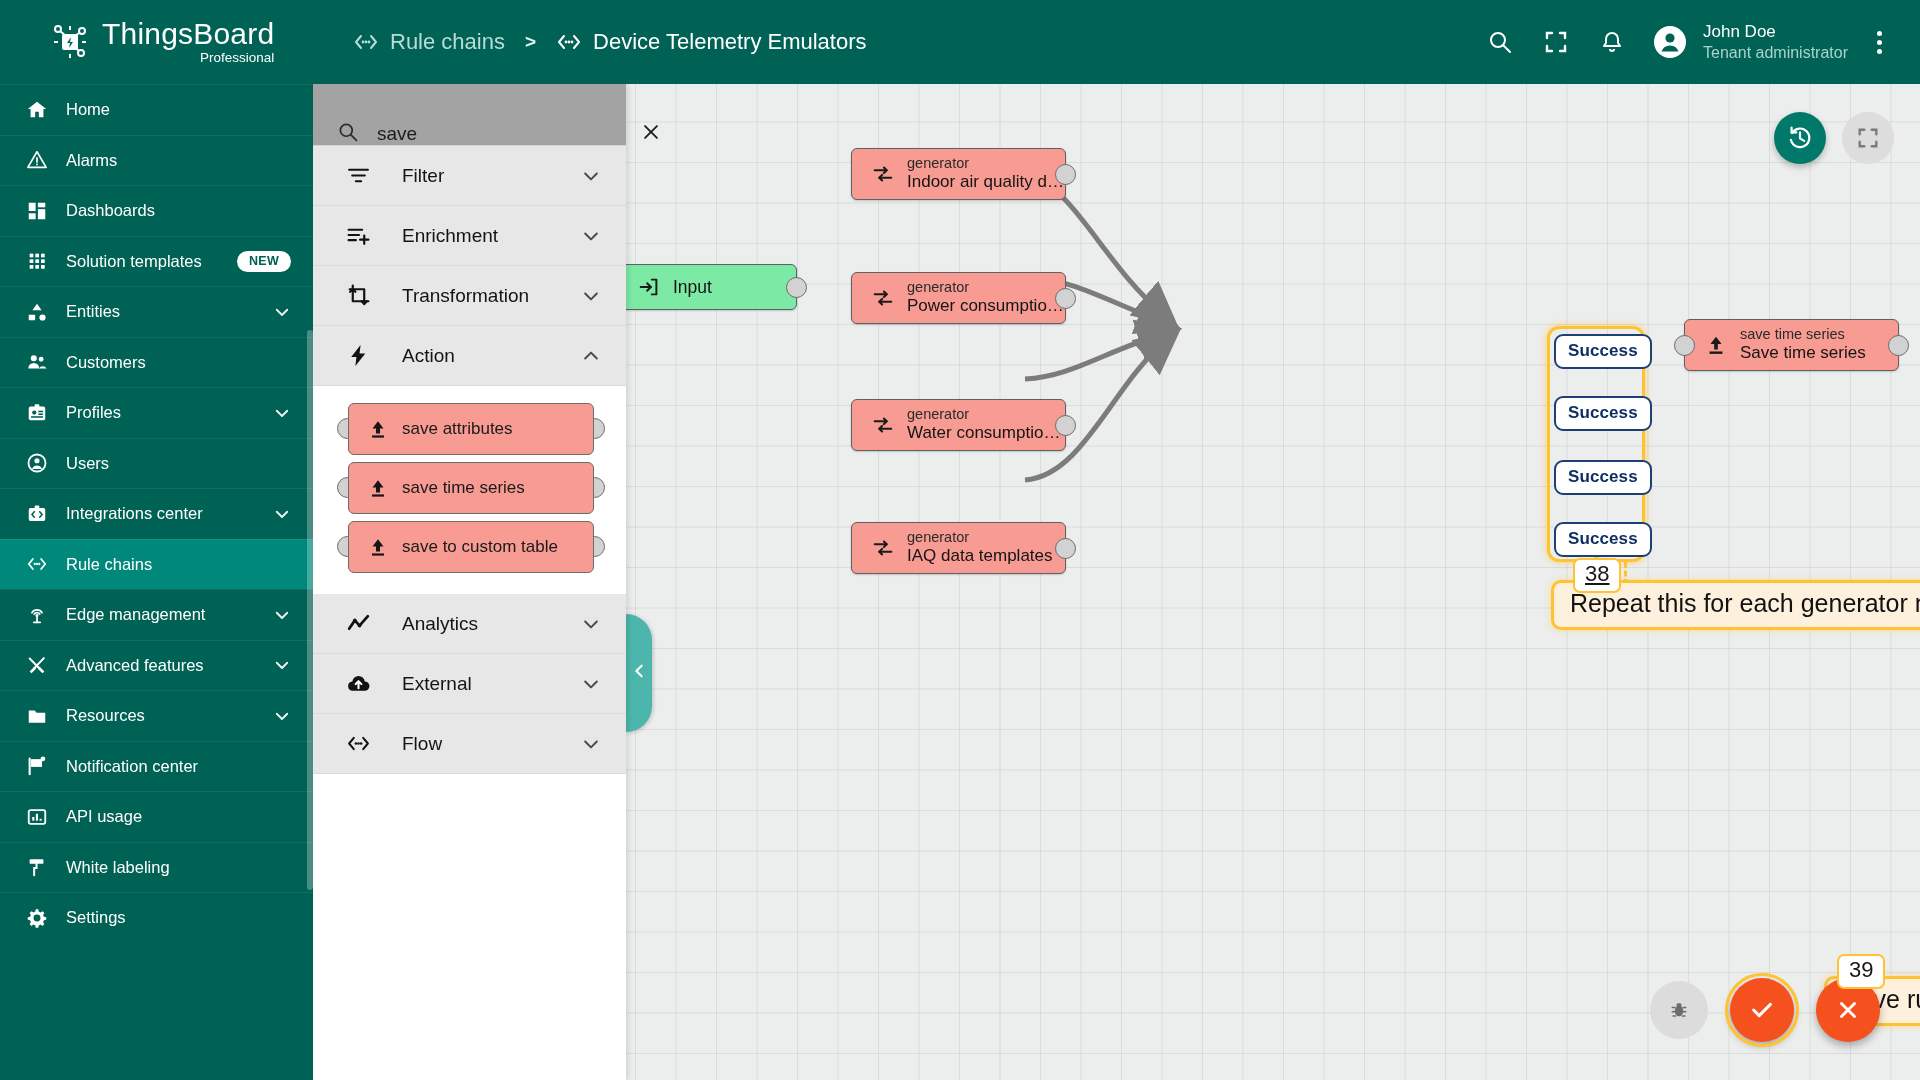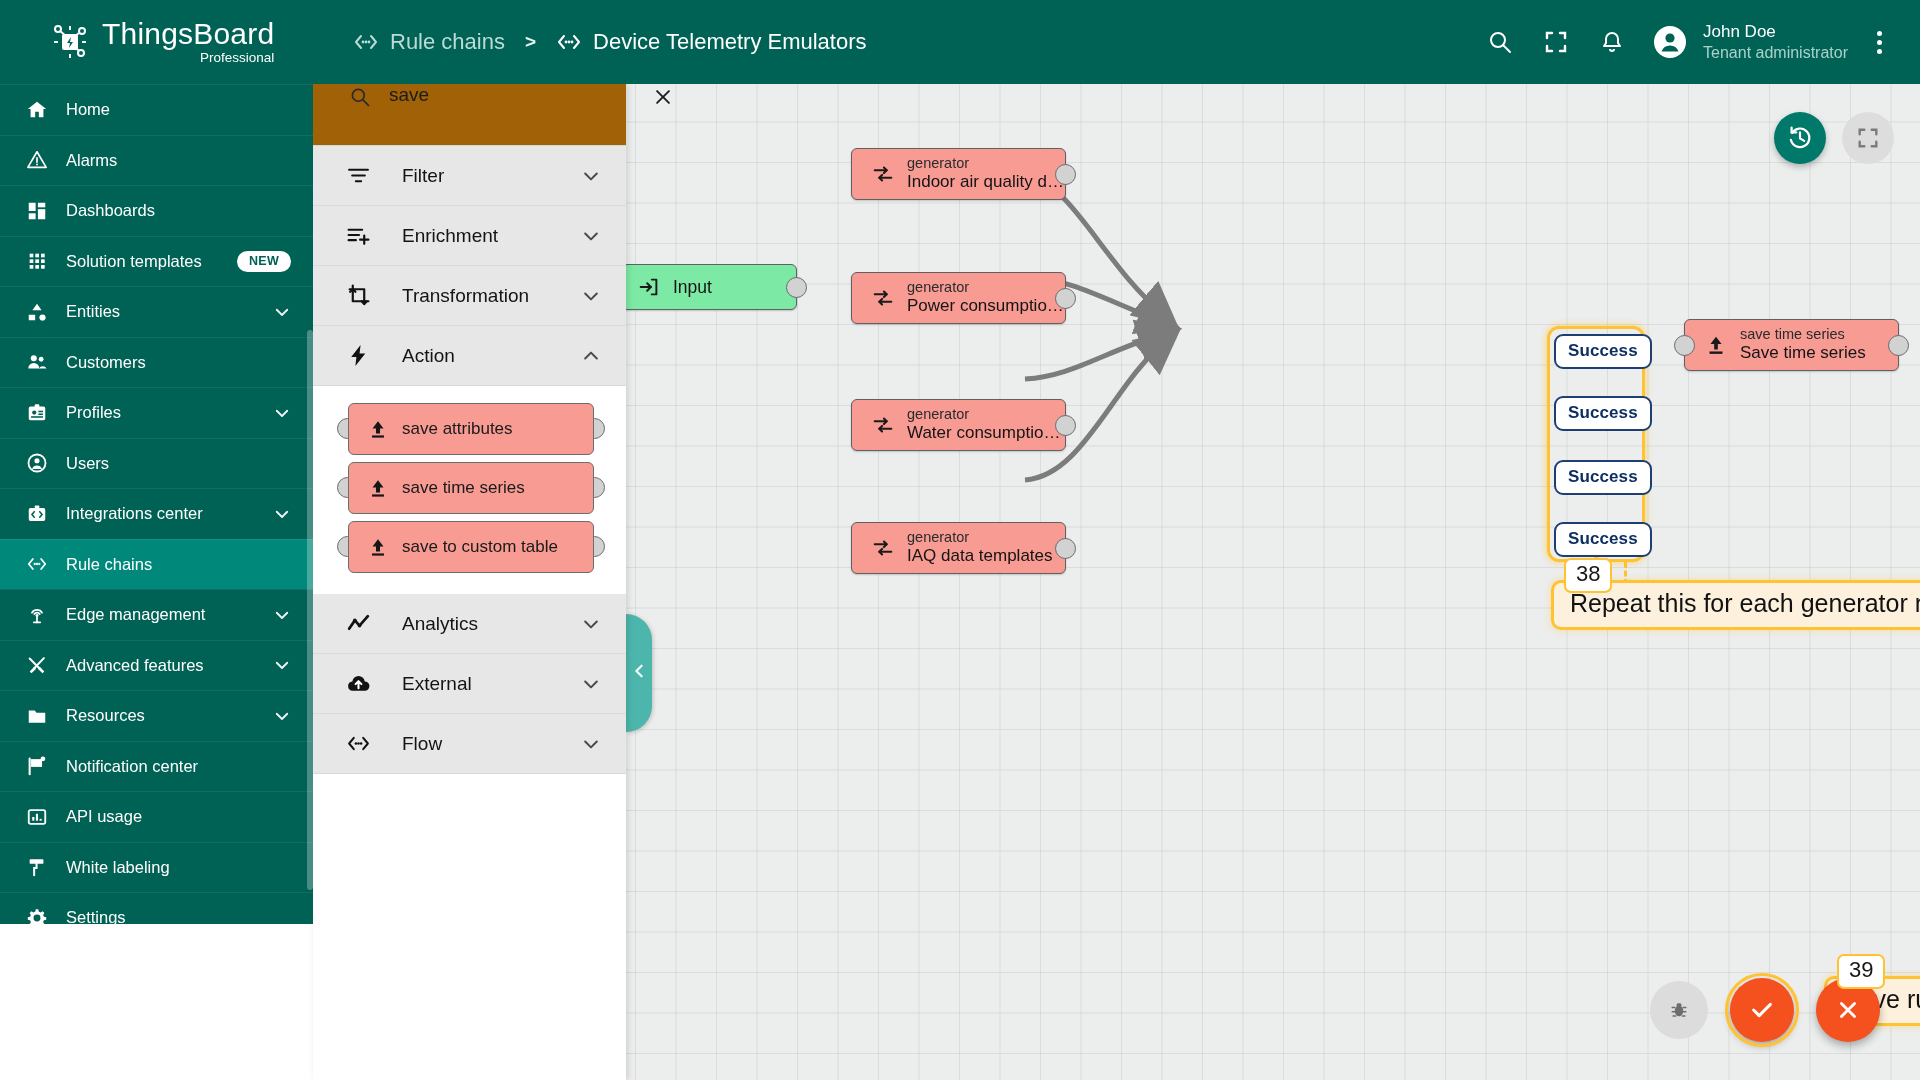--- a/index.html
+++ b/index.html
@@ -6,21 +6,21 @@
   html, body {
     width: 1920px; height: 1080px;
     overflow: hidden;
     font-family: "Liberation Sans", sans-serif;
     background: #ffffff;
   }
   .app { position: relative; width: 1920px; height: 1080px; display: flex; }
 
   
   .sidebar {
-    width: 313px; height: 924px;
+    width: 313px; height: 1080px;
     background: #00695c;
     background: #006155;
     color: #fff;
     flex: 0 0 313px;
     position: relative;
     z-index: 30;
   }
   .brand {
     height: 84px;
     display: flex; align-items: center;
@@ -194,23 +194,23 @@
   }
   .tp-header {
     height: 84px; background: #006155; color: #fff;
     display: flex; align-items: center; gap: 14px;
     padding: 0 22px 0 22px;
     margin-top: -84px;
   }
   .tp-title { font-size: 20px; flex: 1; white-space: nowrap; overflow: hidden; }
   .tp-caret { width: 0; height: 0; border-left: 9px solid transparent; border-right: 9px solid transparent; border-top: 9px solid #7fc3b8; cursor:pointer; }
   .tp-search {
-    height: 62px; display: flex; align-items: flex-start; gap: 16px;
-    padding: 0 34px; border-bottom: 1px solid #d5d5d5;
-    background: #a16207;
+    height: 62px; display: flex; align-items: flex-end; gap: 16px;
+    padding: 0 22px; border-bottom: 1px solid #d5d5d5;
+    background: #a3a3a3;
   }
   .tp-search-input { flex: 1; border: none; outline: none; font-size: 19px; color: #1c1c1c; font-family: "Liberation Sans", sans-serif; background: transparent; }
   .tp-search-input::placeholder { color: #9a9a9a; }
   .tp-sections { flex: 1; overflow: hidden; background: #fff; }
   .sect-head {
     height: 60px; background: #e7e7e7;
     display: flex; align-items: center; gap: 31px;
     padding: 0 22px 0 32px;
     border-bottom: 1px solid #dadada;
     cursor: pointer;
@@ -706,21 +706,21 @@
         <div class="succ-highlight" style="left:1234px; top:242px; width:98px; height:236px;"></div>
         <div class="succ-dot" style="left:1279px; top:473px;"></div>
 
         <div class="succ" style="left:1241px; top:250px;">Success</div>
         <div class="succ" style="left:1241px; top:312px;">Success</div>
         <div class="succ" style="left:1241px; top:376px;">Success</div>
         <div class="succ" style="left:1241px; top:438px;">Success</div>
 
         <div class="dash-v" style="left:1311px; top:478px; height:40px;"></div>
         <div class="anno" style="left:1238px; top:496px;">
-          <span class="anno-badge" style="left:13px; top:-22px;">38</span>
+          <span class="anno-badge" style="left:22px; top:-22px;text-decoration:underline;">38</span>
           <div class="anno-bubble">Repeat this for each generator node</div>
         </div>
 
         <div class="anno" style="left:1511px; top:892px;">
           <span class="anno-badge" style="left:13px; top:-22px;">39</span>
           <div class="anno-bubble">Save rule chain</div>
         </div>
 
         <div class="bottom-fabs">
           <span class="bfab debug">

